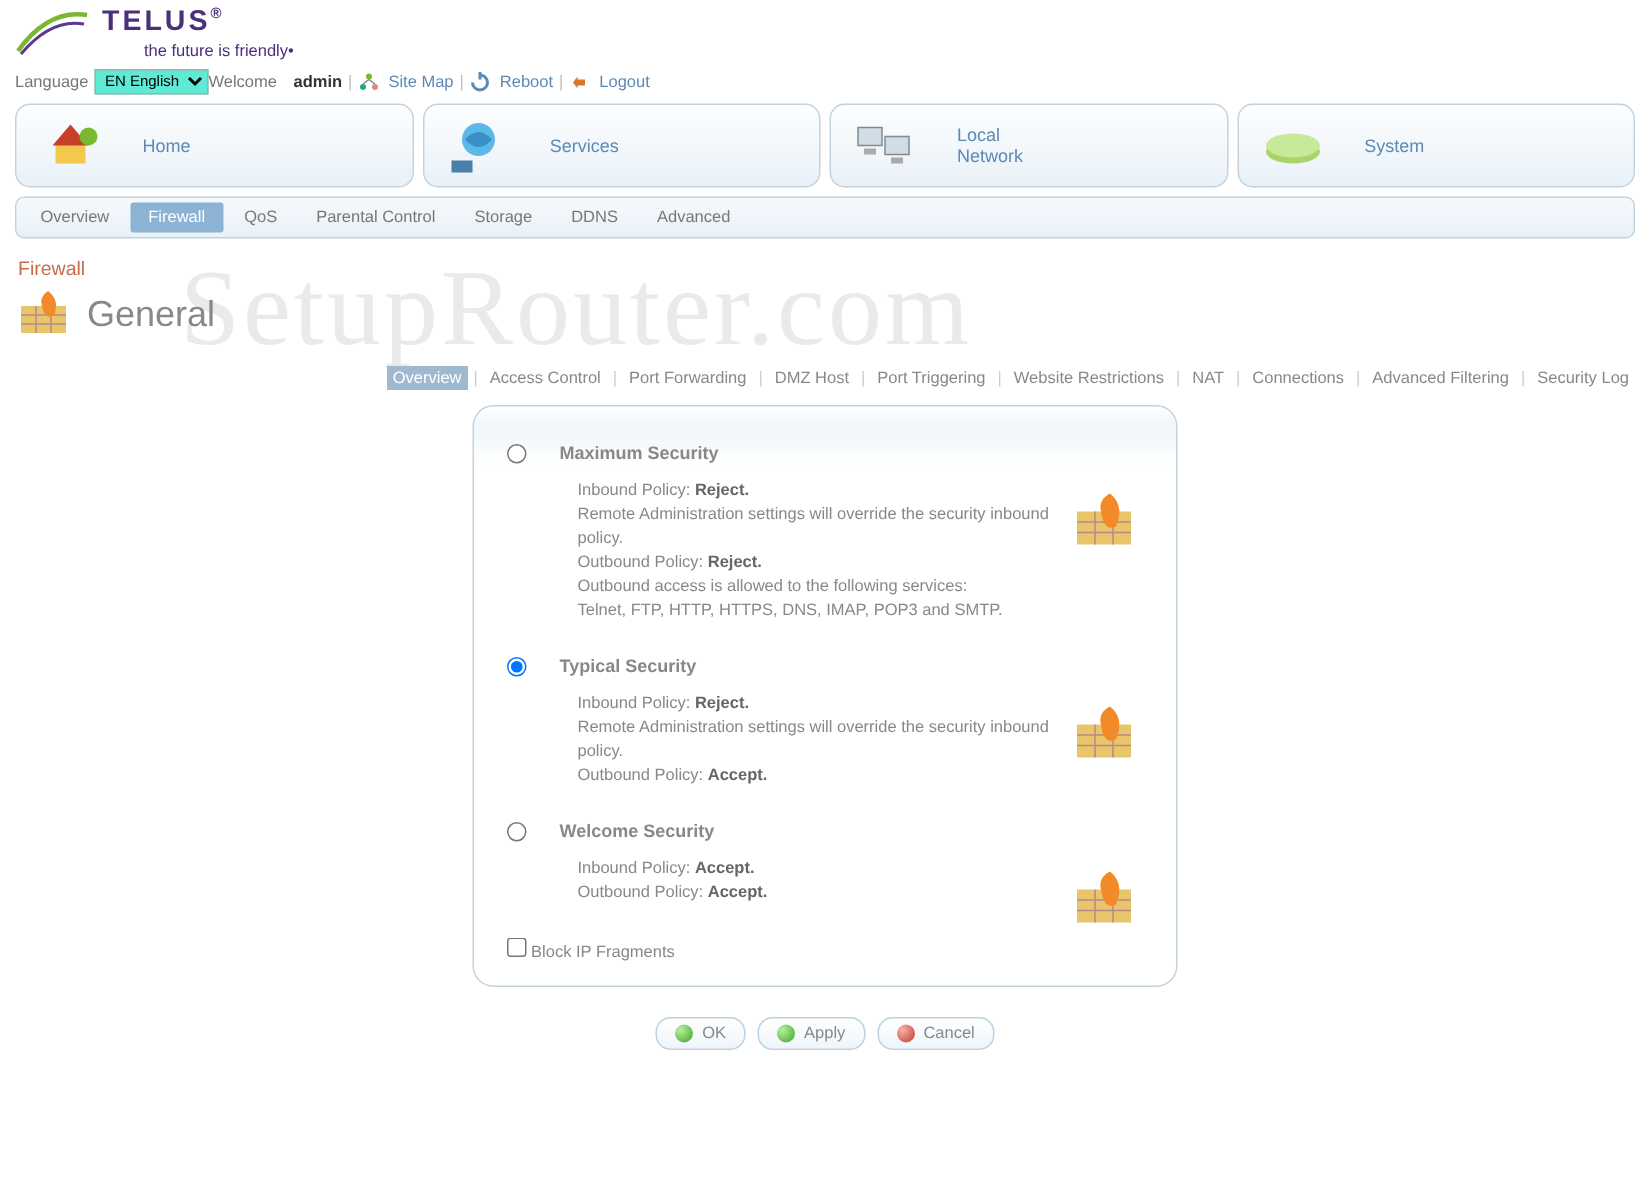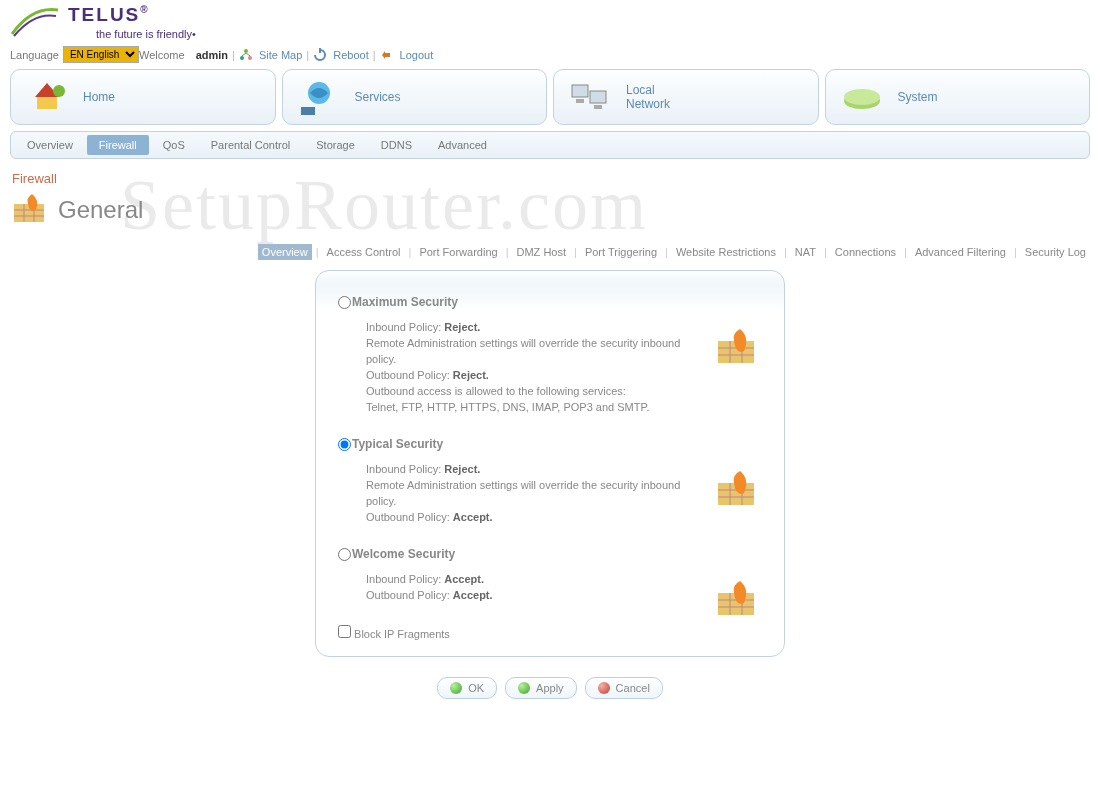--- a/index.html
+++ b/index.html
@@ -7,48 +7,48 @@
 .header{padding:4px 10px 0}
 .logo{display:flex;align-items:flex-start;gap:8px;margin-bottom:4px}
 .logo-swoosh{width:50px;height:36px;position:relative}
 .logo-swoosh svg{width:100%;height:100%}
 .logo-txt{display:flex;flex-direction:column}
 .brand{font-size:19px;font-weight:bold;color:#4a2f7a;letter-spacing:2px}
 .brand-reg{font-size:10px;vertical-align:top}
 .tagline{font-size:11px;color:#4a2f7a;margin-top:2px;margin-left:28px}
 .topbar{display:flex;align-items:center;padding:2px 10px 4px}
 .lang-row{display:flex;align-items:center;gap:4px;color:#777}
-.lang-sel{font-size:10px;border:1px solid #aaa;background:#eab308;padding:1px 2px}
+.lang-sel{font-size:10px;border:1px solid #aaa;background:#5eead4;padding:1px 2px}
 .actions{display:flex;align-items:center;gap:4px;font-size:11px;color:#777}
 .actions .sep{color:#bbb}
 .actions b{color:#333}
 .act-link{color:#5b8ab5;cursor:pointer}
 .ico{display:inline-block;width:14px;height:14px;vertical-align:middle;margin-right:2px}
 .mainnav{display:flex;gap:6px;padding:0 10px;margin-top:2px}
-.nav-card{flex:1;display:flex;align-items:center;gap:14px;padding:8px 14px;border:1px solid #c3d3de;border-radius:10px;background:linear-gradient(#fdfeff,#e9f1f7);cursor:pointer;height:56px}
+.nav-card{flex:1;display:flex;align-items:center;gap:26px;padding:8px 14px;border:1px solid #c3d3de;border-radius:10px;background:linear-gradient(#fdfeff,#e9f1f7);cursor:pointer;height:56px}
 .nav-icon{width:44px;height:40px;display:flex;align-items:center;justify-content:center}
 .nav-label{color:#5b8ab5;font-size:12px;line-height:14px}
 .subnav{margin:6px 10px 0;border:1px solid #c3d3de;border-radius:6px;background:linear-gradient(#f5f9fc,#e9f1f7);padding:3px 4px;display:flex;gap:2px}
 .subnav-item{padding:4px 12px;color:#777;font-size:11px;cursor:pointer;border-radius:2px}
 .subnav-item.active{background:#8cb3d4;color:#fff}
 .crumb{margin:12px 10px 0;padding-left:2px}
 .crumb-top{color:#c96b4a;font-size:13px}
 .crumb-row{display:flex;align-items:flex-end;gap:8px;margin-top:4px}
 .crumb-title{font-size:24px;color:#888}
 .wall-icon{width:38px;height:34px}
 .watermark{position:absolute;top:164px;left:120px;font-size:72px;color:#ddd;font-family:Georgia,serif;z-index:-1;letter-spacing:2px;opacity:.6}
 .tabs2{display:flex;justify-content:flex-end;gap:4px;margin:20px 10px 10px;flex-wrap:wrap;font-size:11px;align-items:center}
 .tabs2 .t{color:#8ba;color:#888;cursor:pointer;padding:2px 4px}
 .tabs2 .t.active{background:#9fbad0;color:#fff}
 .tabs2 .tsep{color:#ccc}
 .panel{width:470px;margin:8px auto 20px;border:1px solid #c3d3de;border-radius:14px;background:linear-gradient(#fdfeff 0,#f0f6fa 14px,#fff 40px,#fff 100%);padding:24px 22px 16px}
 .sec{margin-bottom:22px}
-.sec-head{display:flex;align-items:center;gap:1px;margin-bottom:10px}
+.sec-head{display:flex;align-items:center;gap:22px;margin-bottom:10px}
 .sec-title{color:#888;font-size:12px;font-weight:bold}
-.sec-body{margin-left:28px;color:#888;font-size:11px;line-height:16px;position:relative;padding-right:60px}
+.sec-body{margin-left:47px;color:#888;font-size:11px;line-height:16px;position:relative;padding-right:60px}
 .policy b{color:#666}
 .wallimg{position:absolute;right:0;top:6px;width:48px;height:42px}
 .chkrow{margin-top:18px;color:#888;font-size:11px}
 .btnrow{display:flex;justify-content:center;gap:8px;margin-top:6px}
 .btn{border:1px solid #bcd1de;border-radius:10px;background:linear-gradient(#fff,#eef5fa);padding:4px 12px;display:flex;align-items:center;gap:6px;font-size:11px;color:#888;cursor:pointer}
 .dot{width:12px;height:12px;border-radius:50%;display:inline-block}
 .dot.green{background:radial-gradient(circle at 30% 30%,#b7f29a,#3da22a)}
 .dot.red{background:radial-gradient(circle at 30% 30%,#f6b1a7,#c43a2a)}
 input[type=radio],input[type=checkbox]{margin:0}
 </style>

